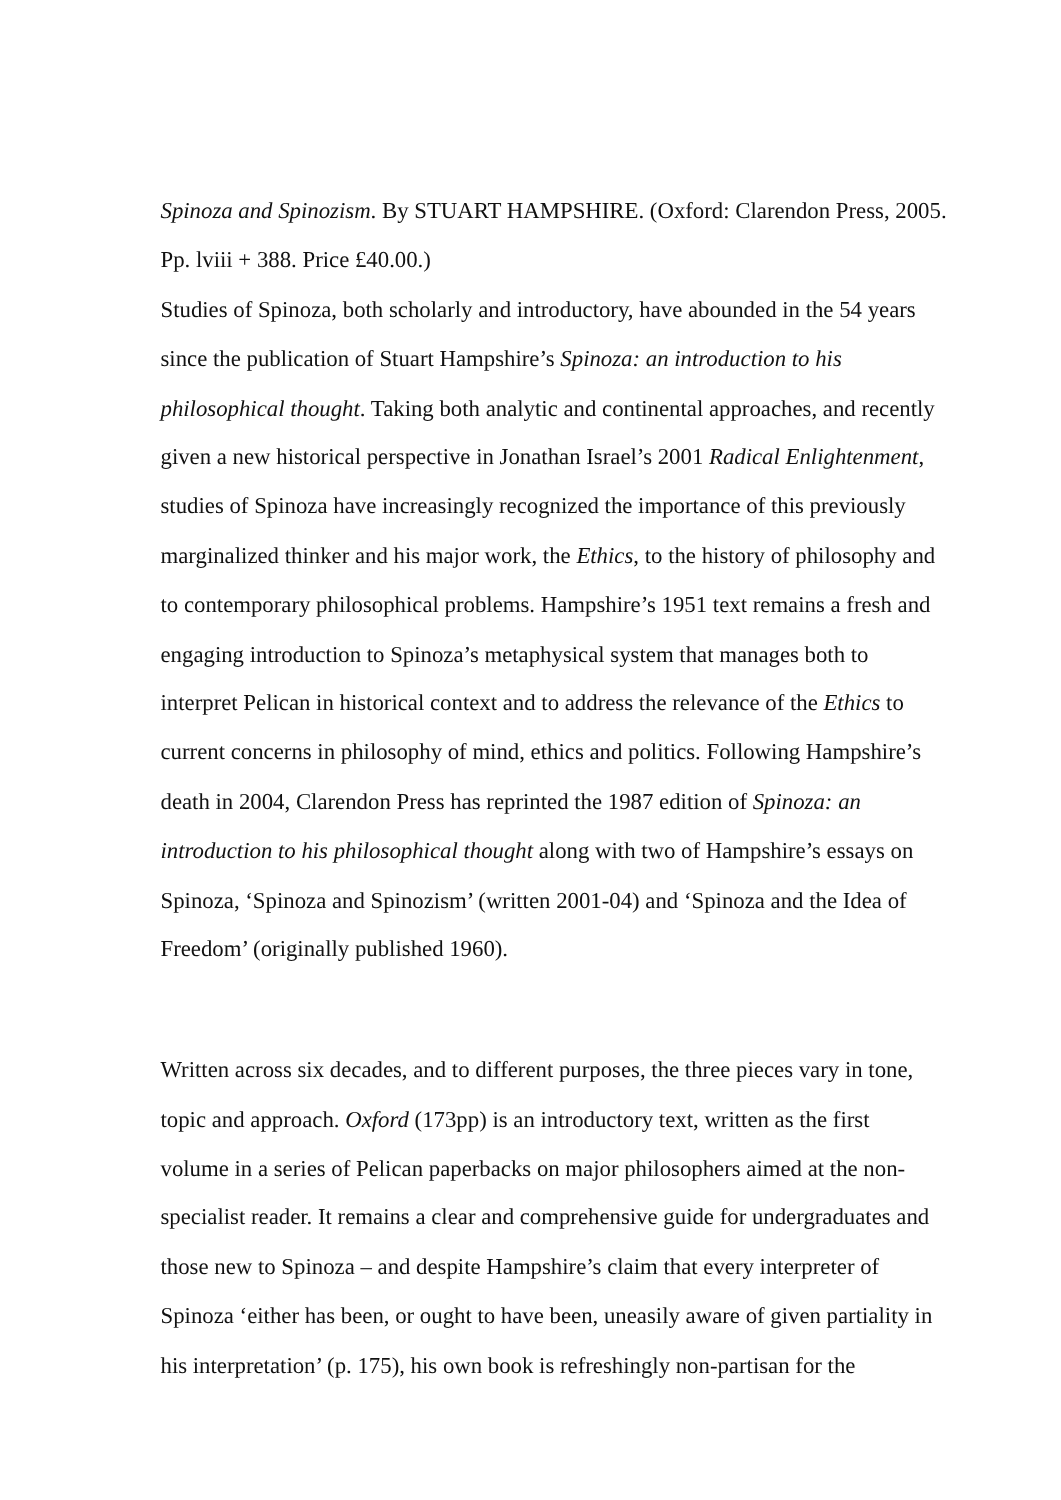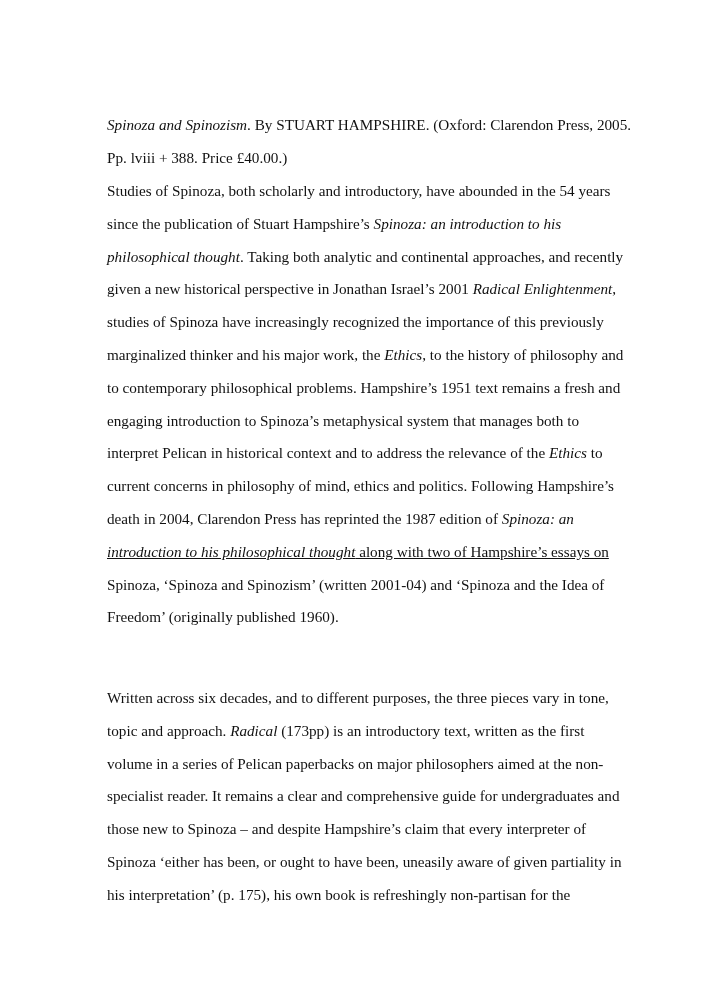--- a/index.html
+++ b/index.html
@@ -10,21 +10,21 @@
     body {
       width: 707px;
       height: 1000px;
       position: relative;
       overflow: hidden;
       font-family: "Liberation Serif", serif;
       color: #111111;
     }
     .page {
       position: absolute;
-      left: 0; top: 0;
+      left: 0; top: 16px;
       width: 707px;
       height: 792px;
       text-align: right;
     }
     .line {
       position: absolute;
       left: 107px;
       font-size: 15.2px;
       line-height: 20px;
       white-space: nowrap;
@@ -49,24 +49,24 @@
       <div class="line" style="top: 213.8px;"><span>since the publication of Stuart Hampshire’s </span><em>Spinoza: an introduction to his</em></div>
       <div class="line" style="top: 246.6px;"><em>philosophical thought</em><span>. Taking both analytic and continental approaches, and recently</span></div>
       <div class="line" style="top: 279.4px;"><span>given a new historical perspective in Jonathan Israel’s 2001 </span><em>Radical Enlightenment</em><span>,</span></div>
       <div class="line" style="top: 312.2px;"><span>studies of Spinoza have increasingly recognized the importance of this previously</span></div>
       <div class="line" style="top: 345px;"><span>marginalized thinker and his major work, the </span><em>Ethics</em><span>, to the history of philosophy and</span></div>
       <div class="line" style="top: 377.8px;"><span>to contemporary philosophical problems. Hampshire’s 1951 text remains a fresh and</span></div>
       <div class="line" style="top: 410.6px;"><span>engaging introduction to Spinoza’s metaphysical system that manages both to</span></div>
       <div class="line" style="top: 443.4px;"><span>interpret Pelican in historical context and to address the relevance of the </span><em>Ethics</em><span> to</span></div>
       <div class="line" style="top: 476.2px;"><span>current concerns in philosophy of mind, ethics and politics. Following Hampshire’s</span></div>
       <div class="line" style="top: 509px;"><span>death in 2004, Clarendon Press has reprinted the 1987 edition of </span><em>Spinoza: an</em></div>
-      <div class="line" style="top: 541.8px; text-decoration: underline;"><em>introduction to his philosophical thought</em><span> along with two of Hampshire’s essays on</span></div>
+      <div class="line" style="top: 541.8px;"><em>introduction to his philosophical thought</em><span> along with two of Hampshire’s essays on</span></div>
       <div class="line" style="top: 574.6px;"><span>Spinoza, ‘Spinoza and Spinozism’ (written 2001-04) and ‘Spinoza and the Idea of</span></div>
       <div class="line" style="top: 607.4px;"><span>Freedom’ (originally published 1960).</span></div>
       <div class="line" style="top: 688px;"><span>Written across six decades, and to different purposes, the three pieces vary in tone,</span></div>
-      <div class="line" style="top: 720.8px;"><span>topic and approach. </span><em>Radical</em><span> (173pp) is an introductory text, written as the first</span></div>
+      <div class="line" style="top: 720.8px;"><span>topic and approach. </span><em>Oxford</em><span> (173pp) is an introductory text, written as the first</span></div>
       <div class="line" style="top: 753.6px;"><span>volume in a series of Pelican paperbacks on major philosophers aimed at the non-</span></div>
       <div class="line" style="top: 786.4px;"><span>specialist reader. It remains a clear and comprehensive guide for undergraduates and</span></div>
       <div class="line" style="top: 819.2px;"><span>those new to Spinoza – and despite Hampshire’s claim that every interpreter of</span></div>
       <div class="line" style="top: 852px;"><span>Spinoza ‘either has been, or ought to have been, uneasily aware of given partiality in</span></div>
       <div class="line" style="top: 884.8px;"><span>his interpretation’ (p. 175), his own book is refreshingly non-partisan for the</span></div>
     </div>
 </div>
 
 </body></html>

